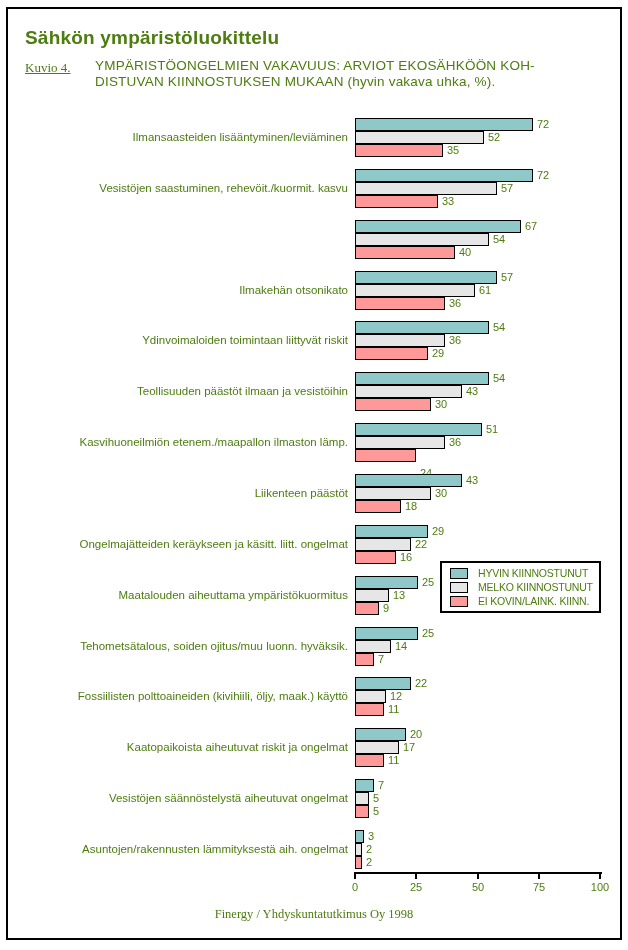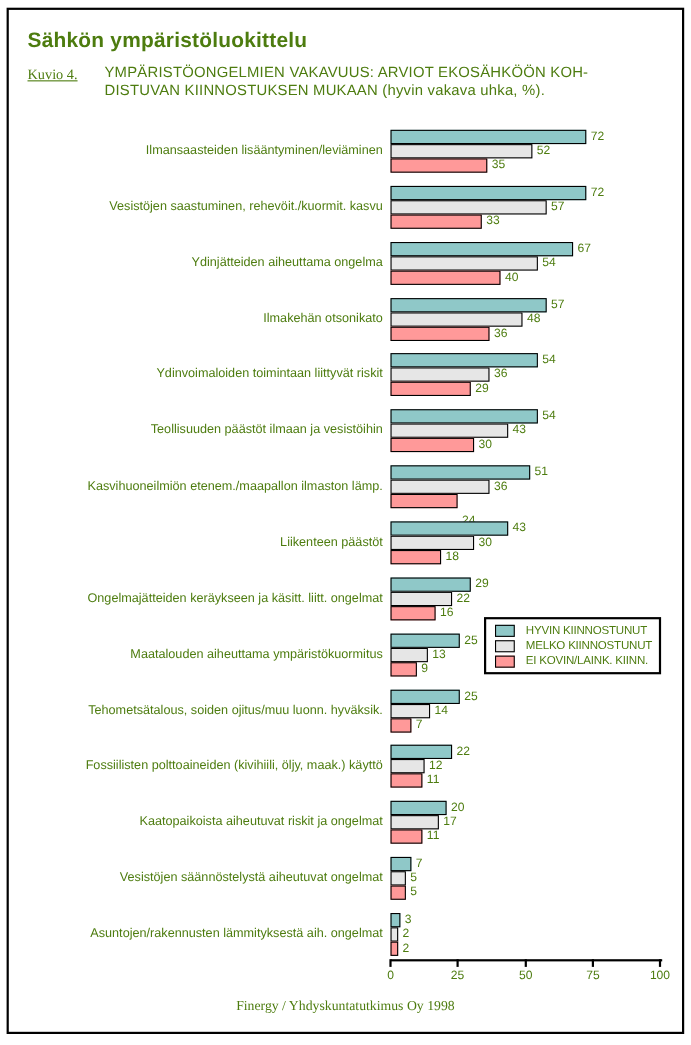--- a/index.html
+++ b/index.html
@@ -71,32 +71,31 @@
       <div class="val-label" style="left: 488px; top: 131px;">52</div>
       <div class="bar" style="left: 355px; top: 144px; width: 88px; height: 13px; background: rgb(255, 153, 153);"></div>
       <div class="val-label" style="left: 447px; top: 144px;">35</div>
       <div class="cat-label" style="left: 12px; top: 182px; width: 336px;">Vesistöjen saastuminen, rehevöit./kuormit. kasvu</div>
       <div class="bar" style="left: 355px; top: 169px; width: 178px; height: 13px; background: rgb(143, 200, 200);"></div>
       <div class="val-label" style="left: 537px; top: 169px;">72</div>
       <div class="bar" style="left: 355px; top: 182px; width: 142px; height: 13px; background: rgb(230, 230, 230);"></div>
       <div class="val-label" style="left: 501px; top: 182px;">57</div>
       <div class="bar" style="left: 355px; top: 195px; width: 83px; height: 13px; background: rgb(255, 153, 153);"></div>
       <div class="val-label" style="left: 442px; top: 195px;">33</div>
-      <div class="cat-label" style="left: 12px; top: 233px; width: 336px;">Ydinjätteiden aiheuttama ongelma</div>
       <div class="bar" style="left: 355px; top: 220px; width: 166px; height: 13px; background: rgb(143, 200, 200);"></div>
       <div class="val-label" style="left: 525px; top: 220px;">67</div>
       <div class="bar" style="left: 355px; top: 233px; width: 134px; height: 13px; background: rgb(230, 230, 230);"></div>
       <div class="val-label" style="left: 493px; top: 233px;">54</div>
       <div class="bar" style="left: 355px; top: 246px; width: 100px; height: 13px; background: rgb(255, 153, 153);"></div>
       <div class="val-label" style="left: 459px; top: 246px;">40</div>
       <div class="cat-label" style="left: 12px; top: 284px; width: 336px;">Ilmakehän otsonikato</div>
       <div class="bar" style="left: 355px; top: 271px; width: 142px; height: 13px; background: rgb(143, 200, 200);"></div>
       <div class="val-label" style="left: 501px; top: 271px;">57</div>
       <div class="bar" style="left: 355px; top: 284px; width: 120px; height: 13px; background: rgb(230, 230, 230);"></div>
-      <div class="val-label" style="left: 479px; top: 284px;">48</div>
+      <div class="val-label" style="left: 479px; top: 284px;">61</div>
       <div class="bar" style="left: 355px; top: 297px; width: 90px; height: 13px; background: rgb(255, 153, 153);"></div>
       <div class="val-label" style="left: 449px; top: 297px;">36</div>
       <div class="cat-label" style="left: 12px; top: 334px; width: 336px;">Ydinvoimaloiden toimintaan liittyvät riskit</div>
       <div class="bar" style="left: 355px; top: 321px; width: 134px; height: 13px; background: rgb(143, 200, 200);"></div>
       <div class="val-label" style="left: 493px; top: 321px;">54</div>
       <div class="bar" style="left: 355px; top: 334px; width: 90px; height: 13px; background: rgb(230, 230, 230);"></div>
       <div class="val-label" style="left: 449px; top: 334px;">36</div>
       <div class="bar" style="left: 355px; top: 347px; width: 73px; height: 13px; background: rgb(255, 153, 153);"></div>
       <div class="val-label" style="left: 432px; top: 347px;">29</div>
       <div class="cat-label" style="left: 12px; top: 385px; width: 336px;">Teollisuuden päästöt ilmaan ja vesistöihin</div>

